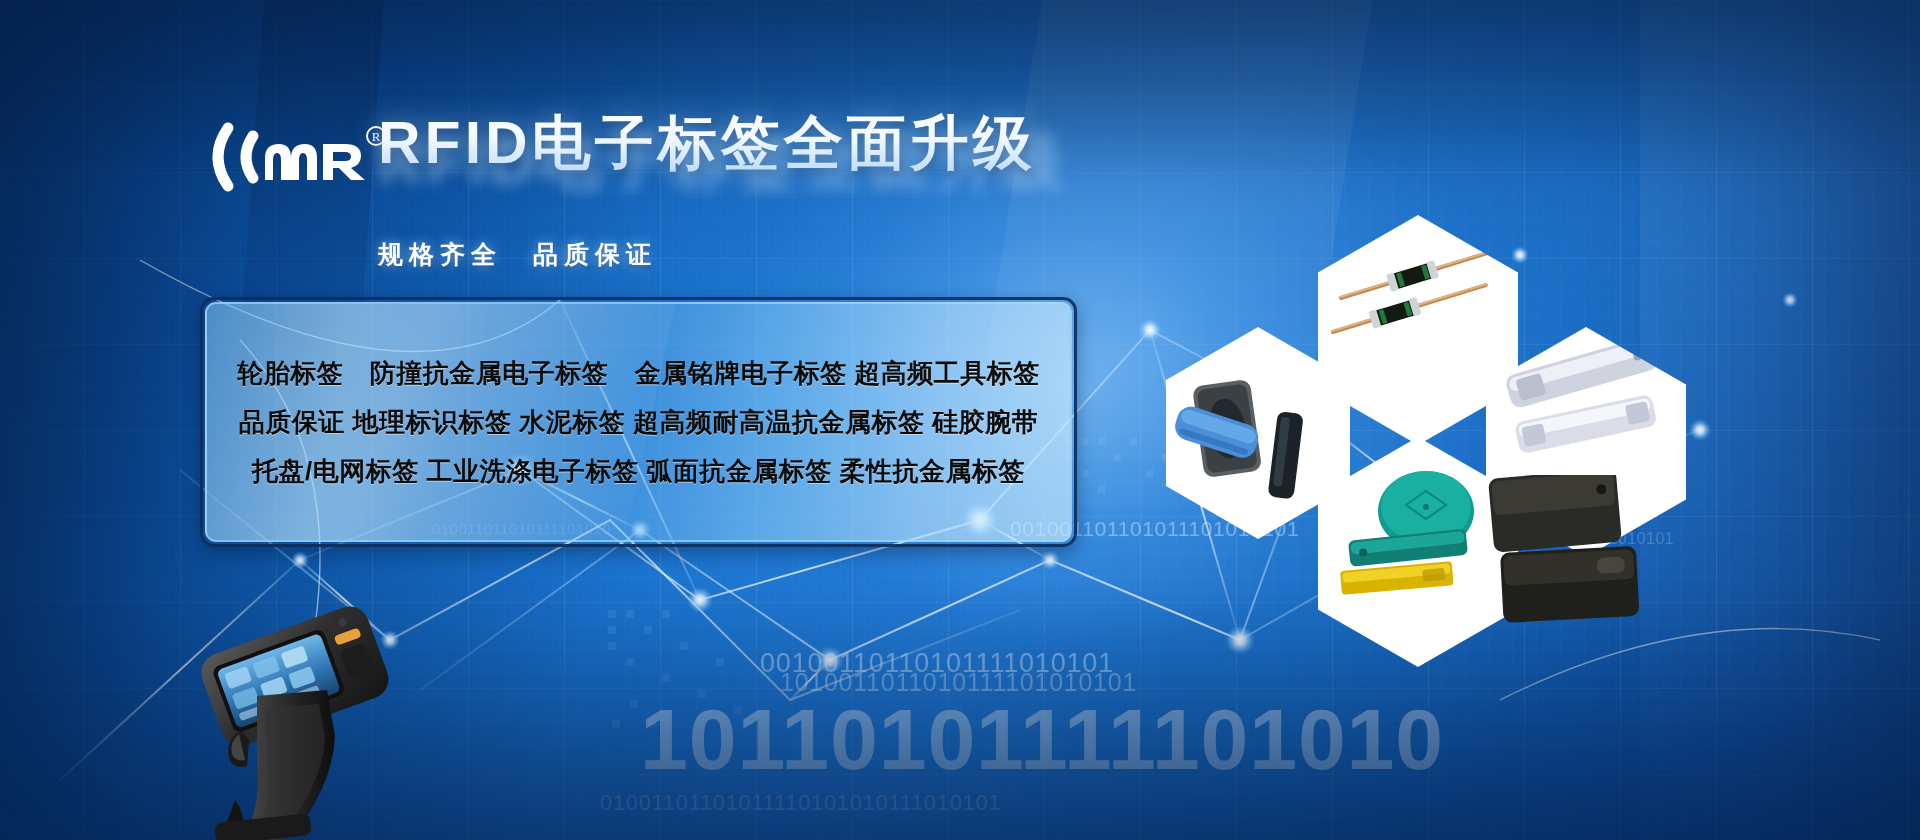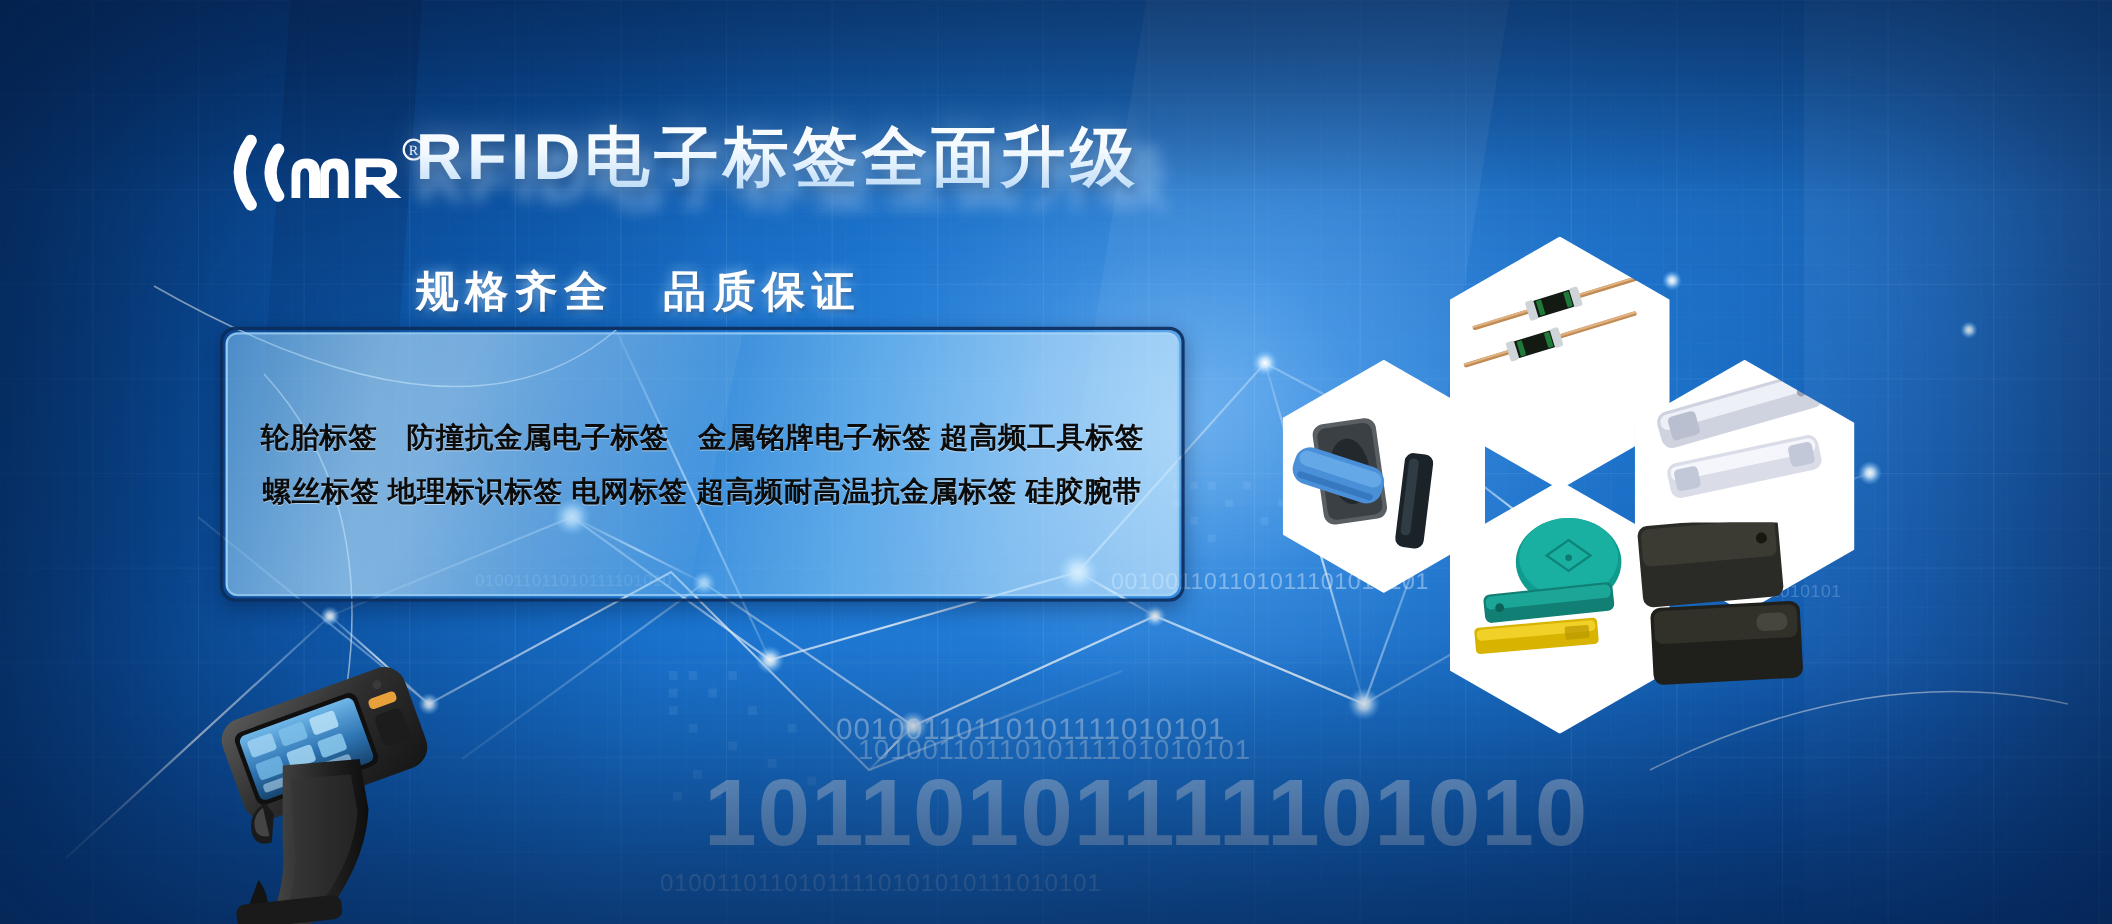--- a/index.html
+++ b/index.html
@@ -131,21 +131,21 @@
     font-size: 62px; font-weight: 700; letter-spacing: 4px;
     color: rgba(178,216,250,0.50);
     white-space: nowrap;
     filter: blur(7px);
     z-index: 5;
   }
 
   
   #subheadline {
     position: absolute; left: 378px; top: 238px;
-    font-size: 39px; font-weight: 700;
+    font-size: 25px; font-weight: 700;
     letter-spacing: 6px;
     color: #ffffff;
     text-shadow: 0 0 12px rgba(165,215,255,0.8), 1px 2px 4px rgba(5,32,76,0.55);
     white-space: nowrap;
     z-index: 6;
   }
 
   
   #list-panel {
     position: absolute; left: 200px; top: 297px;
@@ -346,21 +346,22 @@
 
   <div id="headline-glow">RFID电子标签全面升级</div>
   <div id="headline">RFID电子标签全面升级</div>
 
   <div id="subheadline">规格齐全　品质保证</div>
 
   <div id="list-panel">
     <div id="list-panel-inner">
       <div id="list-panel-sheen"></div>
       <div class="list-row">轮胎标签　防撞抗金属电子标签　金属铭牌电子标签 超高频工具标签</div>
-      <div class="list-row">螺丝标签 地理标识标签 电网标签 超高频耐高温抗金属标签 硅胶腕带</div>
+      <div class="list-row">品质保证 地理标识标签 水泥标签 超高频耐高温抗金属标签 硅胶腕带</div>
+      <div class="list-row">托盘/电网标签 工业洗涤电子标签 弧面抗金属标签 柔性抗金属标签</div>
     </div>
   </div>
 
   <div id="hex-cluster">
 
     <div class="hex" id="hex-1">
       <svg viewBox="0 0 184 212" width="184" height="212">
         <g transform="translate(26,60) rotate(-8)">
           <rect x="0" y="0" width="58" height="92" rx="10" fill="#5a5f63"></rect>
           <rect x="4" y="4" width="50" height="84" rx="8" fill="#3b4045"></rect>

